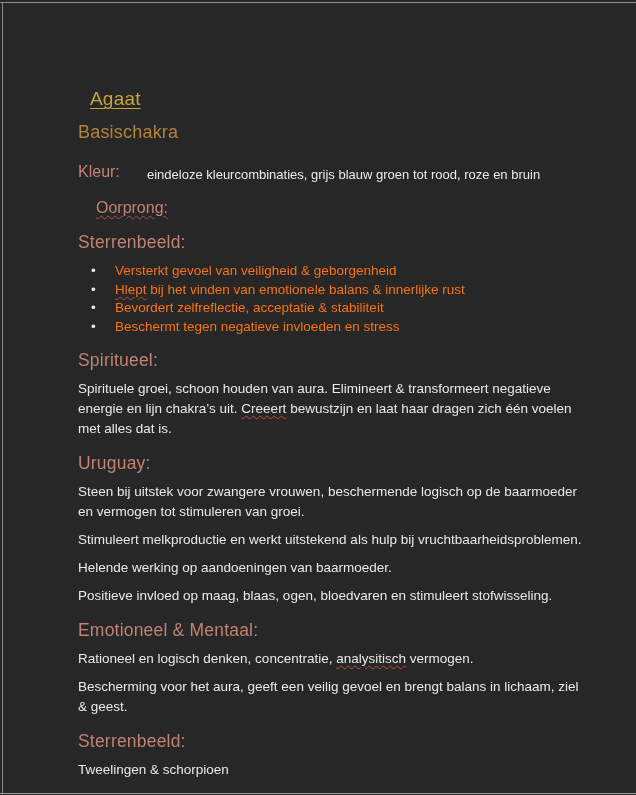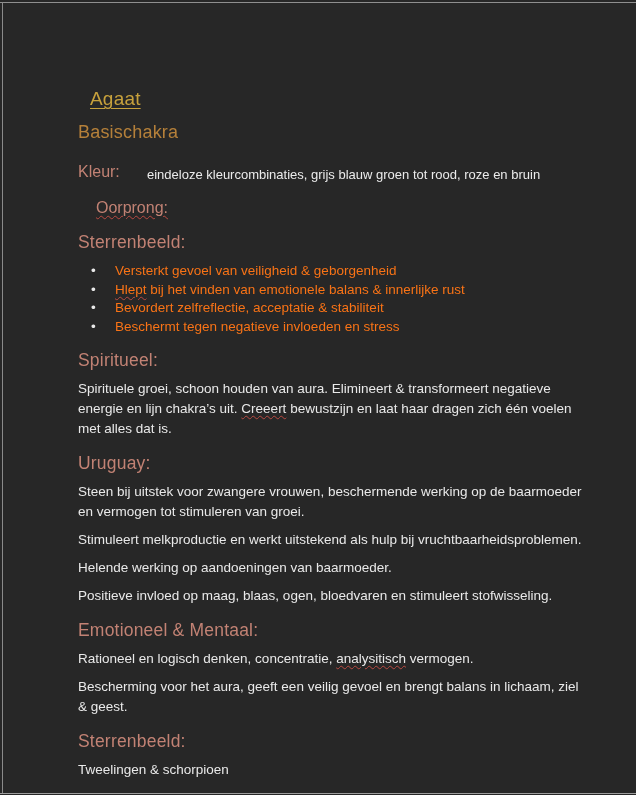--- a/index.html
+++ b/index.html
@@ -85,21 +85,21 @@
       <li>Versterkt gevoel van veiligheid &amp; geborgenheid</li>
       <li><span class="sp">Hlept</span><span> bij het vinden van emotionele balans &amp; innerlijke rust</span></li>
       <li>Bevordert zelfreflectie, acceptatie &amp; stabiliteit</li>
       <li>Beschermt tegen negatieve invloeden en stress</li>
     </ul>
 
     <h3 class="section">Spiritueel:</h3>
     <p class="body wide"><span>Spirituele groei, schoon houden van aura. Elimineert &amp; transformeert negatieve energie en lijn chakra’s uit. </span><span class="sp">Creeert</span><span> bewustzijn en laat haar dragen zich één voelen met alles dat is.</span></p>
 
     <h3 class="section">Uruguay:</h3>
-    <p class="body">Steen bij uitstek voor zwangere vrouwen, beschermende werking op de baarmoeder en vermogen tot stimuleren van groei.</p>
+    <p class="body">Steen bij uitstek voor zwangere vrouwen, beschermende logisch op de baarmoeder en vermogen tot stimuleren van groei.</p>
     <p class="body">Stimuleert melkproductie en werkt uitstekend als hulp bij vruchtbaarheidsproblemen.</p>
     <p class="body">Helende werking op aandoeningen van baarmoeder.</p>
     <p class="body">Positieve invloed op maag, blaas, ogen, bloedvaren en stimuleert stofwisseling.</p>
 
     <h3 class="section">Emotioneel &amp; Mentaal:</h3>
     <p class="body"><span>Rationeel en logisch denken, concentratie, </span><span class="sp">analysitisch</span><span> vermogen.</span></p>
     <p class="body wide">Bescherming voor het aura, geeft een veilig gevoel en brengt balans in lichaam, ziel &amp; geest.</p>
 
     <h3 class="section">Sterrenbeeld:</h3>
     <p class="body">Tweelingen &amp; schorpioen</p>

